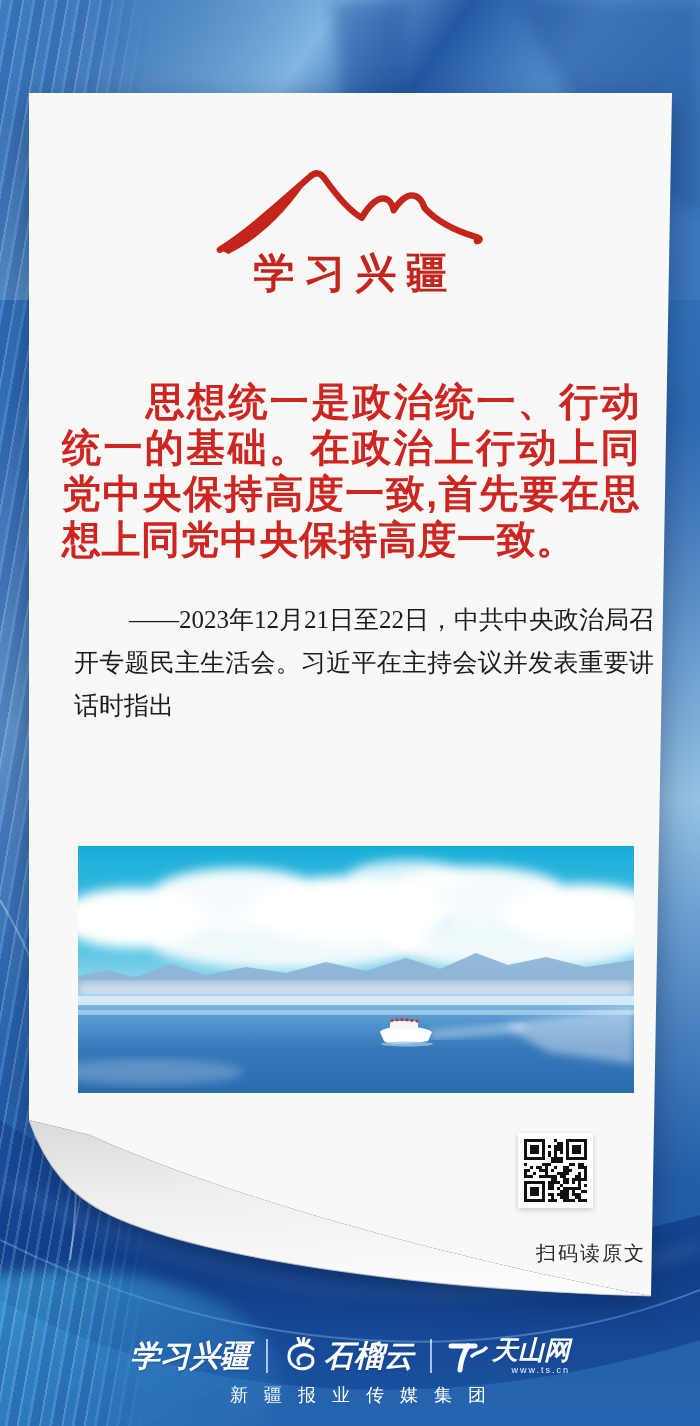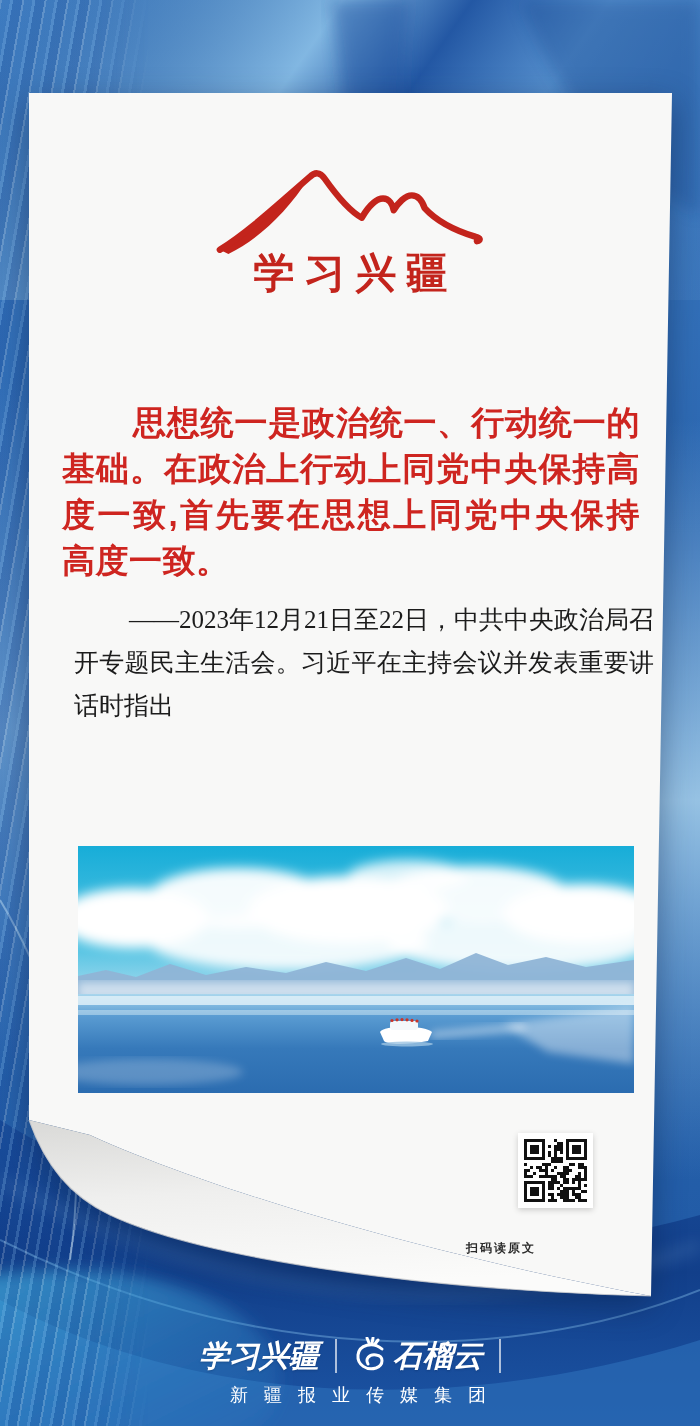--- a/index.html
+++ b/index.html
@@ -24,39 +24,39 @@
   .paper-svg{position:absolute;left:0;top:0;width:700px;height:1426px;
     filter:drop-shadow(0 10px 16px rgba(8,30,70,.45));}
   
   .logo-mountain{position:absolute;left:205px;top:158px;width:290px;height:96px;}
   .logo-title{
     position:absolute;left:29px;top:246px;width:643px;text-align:center;
     font-family:"Liberation Serif",serif;font-weight:bold;font-size:41px;
     letter-spacing:10px;text-indent:10px;
   }
   .headline{
-    position:absolute;left:62px;top:400px;width:578px;
-    font-size:33px;line-height:46px;font-weight:bold;
+    position:absolute;left:62px;top:379px;width:578px;
+    font-size:39px;line-height:46px;font-weight:bold;
     text-align:justify;text-indent:2.15em;letter-spacing:.5px;
   }
   .attribution{
     position:absolute;left:62px;top:586px;width:580px;
     font-family:"Liberation Serif",serif;font-size:25px;line-height:43px;
     color:#1c1c1c;text-align:justify;text-indent:2.2em;
   }
   
   .photo{position:absolute;left:78px;top:846px;width:556px;height:247px;overflow:hidden;}
   
   .qr-box{
     position:absolute;left:518px;top:1133px;width:75px;height:75px;background:#fff;
     box-shadow:0 2px 6px rgba(0,0,0,.18);display:flex;align-items:center;justify-content:center;
   }
   .qr-label{
-    position:absolute;left:466px;top:1240px;width:180px;text-align:left;
-    font-size:12px;color:#2b2b2b;letter-spacing:2px;font-weight:bold;
+    position:absolute;left:466px;top:1240px;width:180px;text-align:right;
+    font-size:20px;color:#2b2b2b;letter-spacing:2px;
   }
   
   .footer-logos{
     position:absolute;left:0;top:1332px;width:700px;height:48px;
     display:flex;align-items:center;justify-content:center;gap:16px;color:#fff;
   }
   .logo-item{display:flex;align-items:center;gap:4px;}
   .callig{
     font-family:"Liberation Serif",serif;font-style:italic;font-weight:bold;
     font-size:30px;color:#fff;white-space:nowrap;text-shadow:0 1px 2px rgba(10,40,90,.35);
@@ -355,17 +355,30 @@
     <span class="logo-item">
       <svg width="36" height="38" viewBox="0 0 36 38">
         <g stroke="#ffffff" stroke-width="3" fill="none" stroke-linecap="round">
           <path d="M16,6 L14,1 M19,6 L20,1 M22,7 L25,3"></path>
           <path d="M29,12 C20,4 6,8 5,18 C4,28 14,34 23,31 C31,28 31,19 23,18 C16,17 12,22 15,27"></path>
         </g>
       </svg>
       <span class="callig">石榴云</span>
     </span>
     <span class="logo-divider"></span>
+    <span class="logo-item">
+      <svg width="40" height="34" viewBox="0 0 40 34">
+        <g stroke="#ffffff" fill="none" stroke-linecap="round">
+          <path d="M3,7 H27" stroke-width="5"></path>
+          <path d="M20,7 C16,13 13,21 12,31" stroke-width="5"></path>
+          <path d="M24,17 C29,12 34,14 38,9" stroke-width="3.5"></path>
+        </g>
+      </svg>
+      <span class="ts-stack">
+        <span class="callig" style="font-size:26px;">天山网</span>
+        <span class="ts-sub">www.ts.cn</span>
+      </span>
+    </span>
   </div>
 
   <div class="footer-group">新疆报业传媒集团</div>
 
 </div>
 
 </body></html>

